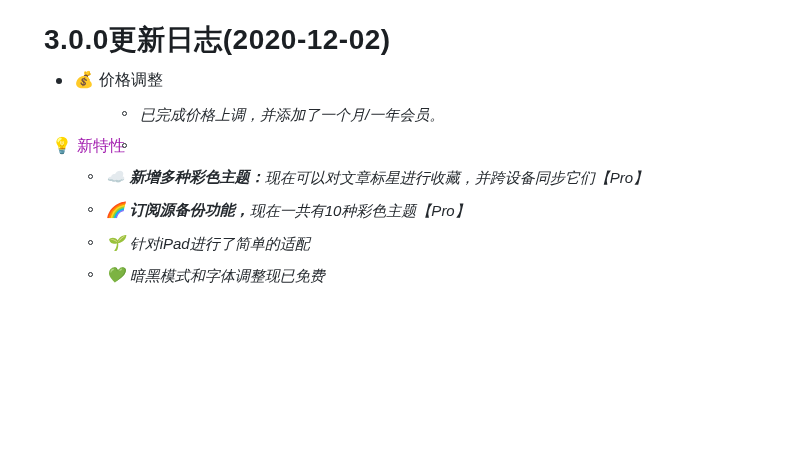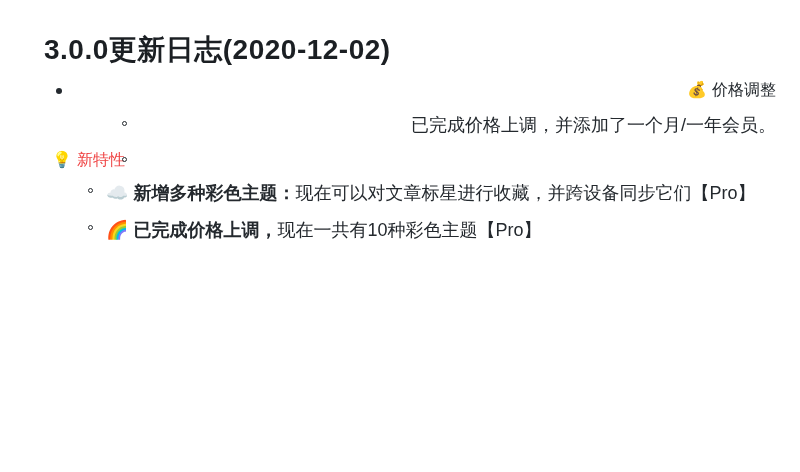--- a/index.html
+++ b/index.html
@@ -13,21 +13,20 @@
     font-family: "Liberation Sans", "DejaVu Sans", sans-serif;
     color: #24292e;
     overflow: hidden;
   }
   .page {
     position: relative;
     width: 800px;
     height: 404px;
     box-sizing: border-box;
     padding: 18px 24px 0 40px;
-    margin-top: 10px;
   }
   .title {
     font-size: 28px;
     font-weight: bold;
     letter-spacing: 0.5px;
     color: #1b1f23;
     margin: 4px 0 10px 4px;
     line-height: 1.3;
   }
   ul {
@@ -37,53 +36,53 @@
   }
   li {
     position: relative;
     line-height: 1.55;
   }
   
   .lvl1 > li {
     padding-left: 26px;
     margin: 9px 0 0 8px;
     font-size: 16px;
-    text-align: right;
   }
   .lvl1 > li > .bullet {
     position: absolute;
     left: 8px;
     top: 10px;
     width: 6px;
     height: 6px;
     border-radius: 50%;
     background: #24292e;
   }
   
   .lvl2 > li {
     padding-left: 24px;
     margin: 8px 0 0 42px;
-    font-size: 18px;
+    font-size: 15px;
+    font-style: italic;
   }
   .lvl2 > li > .bullet {
     position: absolute;
     left: 6px;
     top: 9px;
     width: 5px;
     height: 5px;
     border-radius: 50%;
     border: 1px solid #24292e;
     background: transparent;
     box-sizing: border-box;
   }
   
   .feature-head {
     font-size: 16px;
     margin: 10px 0 0 12px;
-    color: #ef4444;
+    color: #a21caf;
   }
   .emo {
     display: inline-block;
     margin-right: 5px;
     font-family: "DejaVu Sans", "Liberation Sans", sans-serif;
   }
   .bold {
     font-weight: bold;
   }
   .txt {
@@ -125,19 +124,27 @@
   <div class="feature-head">
     <span class="emo">💡</span><span class="txt">新特性</span>
   </div>
   <ul class="lvl2">
     <li>
       <span class="bullet"></span>
       <span class="emo">☁️</span><span class="bold">新增多种彩色主题：</span><span class="txt">现在可以对文章标星进行收藏，并跨设备同步它们【Pro】</span>
     </li>
     <li>
       <span class="bullet"></span>
-      <span class="emo">🌈</span><span class="bold">已完成价格上调，</span><span class="txt">现在一共有10种彩色主题【Pro】</span>
+      <span class="emo">🌈</span><span class="bold">订阅源备份功能，</span><span class="txt">现在一共有10种彩色主题【Pro】</span>
+    </li>
+    <li>
+      <span class="bullet"></span>
+      <span class="emo">🌱</span><span class="txt">针对iPad进行了简单的适配</span>
+    </li>
+    <li>
+      <span class="bullet"></span>
+      <span class="emo">💚</span><span class="txt">暗黑模式和字体调整现已免费</span>
     </li>
   </ul>
 
 
   <div class="scroll-shadow"></div>
 </div>
 
 </body></html>

